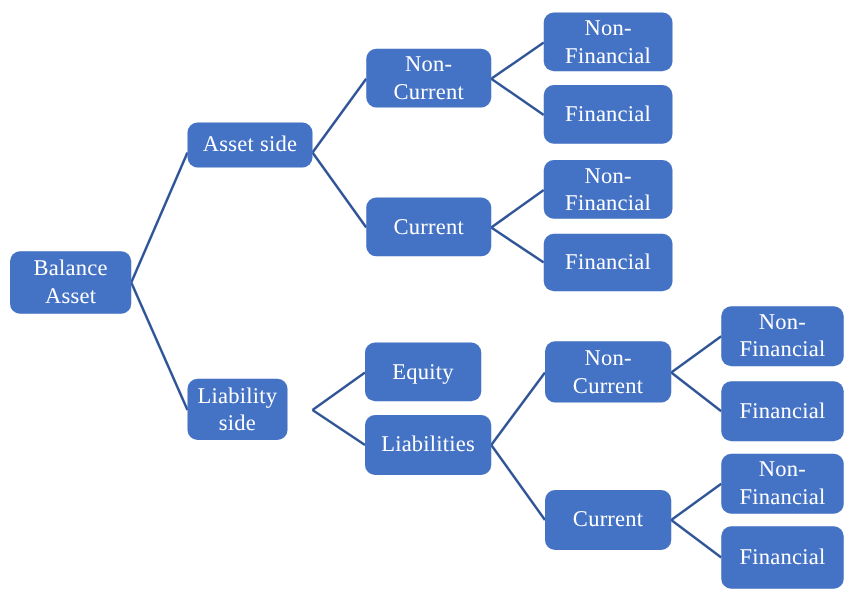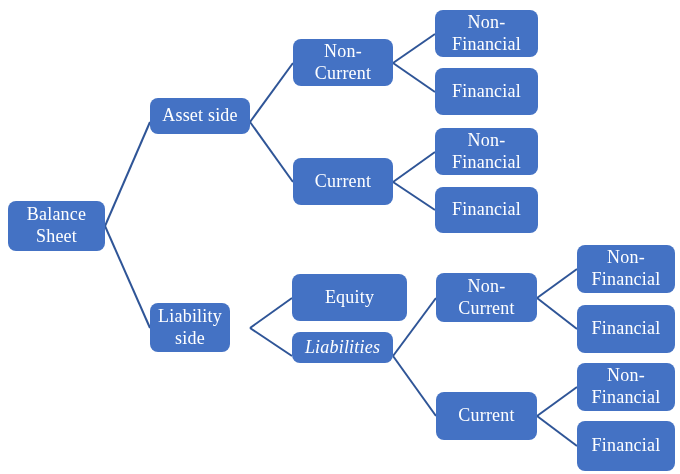--- a/index.html
+++ b/index.html
@@ -68,21 +68,21 @@
     <line class="connector" x1="250" y1="328" x2="292" y2="356"></line>
     <line class="connector" x1="393" y1="356" x2="436" y2="298"></line>
     <line class="connector" x1="393" y1="356" x2="436" y2="416"></line>
     <line class="connector" x1="537" y1="298" x2="577" y2="269"></line>
     <line class="connector" x1="537" y1="298" x2="577" y2="329"></line>
     <line class="connector" x1="537" y1="416" x2="577" y2="387"></line>
     <line class="connector" x1="537" y1="416" x2="577" y2="446"></line>
   </svg>
 
   <div class="node" style="left:8px; top:201px; width:97px; height:50px;">Balance
-Sheet</div>
+Asset</div>
 
   <div class="node" style="left:150px; top:98px; width:100px; height:36px;">Asset side</div>
 
   <div class="node" style="left:150px; top:303px; width:80px; height:49px;">Liability
 side</div>
 
   <div class="node" style="left:293px; top:39px; width:100px; height:47px;">Non-
 Current</div>
 
   <div class="node" style="left:293px; top:158px; width:100px; height:47px;">Current</div>
@@ -90,23 +90,23 @@
   <div class="node" style="left:435px; top:10px; width:103px; height:47px;">Non-
 Financial</div>
 
   <div class="node" style="left:435px; top:68px; width:103px; height:47px;">Financial</div>
 
   <div class="node" style="left:435px; top:128px; width:103px; height:47px;">Non-
 Financial</div>
 
   <div class="node" style="left:435px; top:187px; width:103px; height:46px;">Financial</div>
 
-  <div class="node" style="left:292px; top:274px; width:115px; height:47px;">Equity</div>
+  <div class="node" style="left:292px; top:274px; width:93px; height:47px;">Equity</div>
 
-  <div class="node" style="left:292px; top:332px; width:101px; height:31px;font-style:italic;">Liabilities</div>
+  <div class="node" style="left:292px; top:332px; width:101px; height:48px;">Liabilities</div>
 
   <div class="node" style="left:436px; top:273px; width:101px; height:49px;">Non-
 Current</div>
 
   <div class="node" style="left:436px; top:392px; width:101px; height:48px;">Current</div>
 
   <div class="node" style="left:577px; top:245px; width:98px; height:48px;">Non-
 Financial</div>
 
   <div class="node" style="left:577px; top:305px; width:98px; height:48px;">Financial</div>

